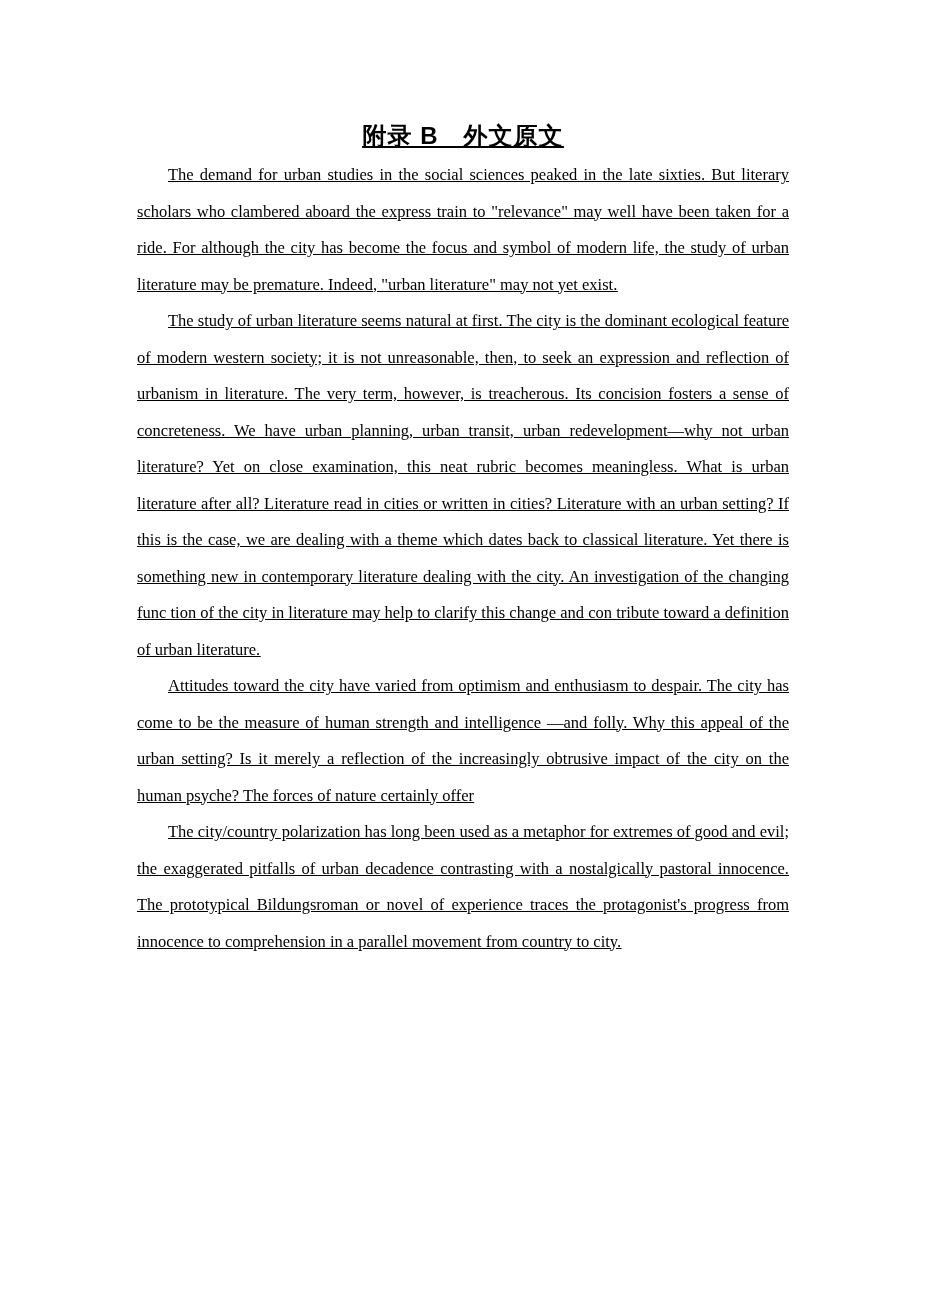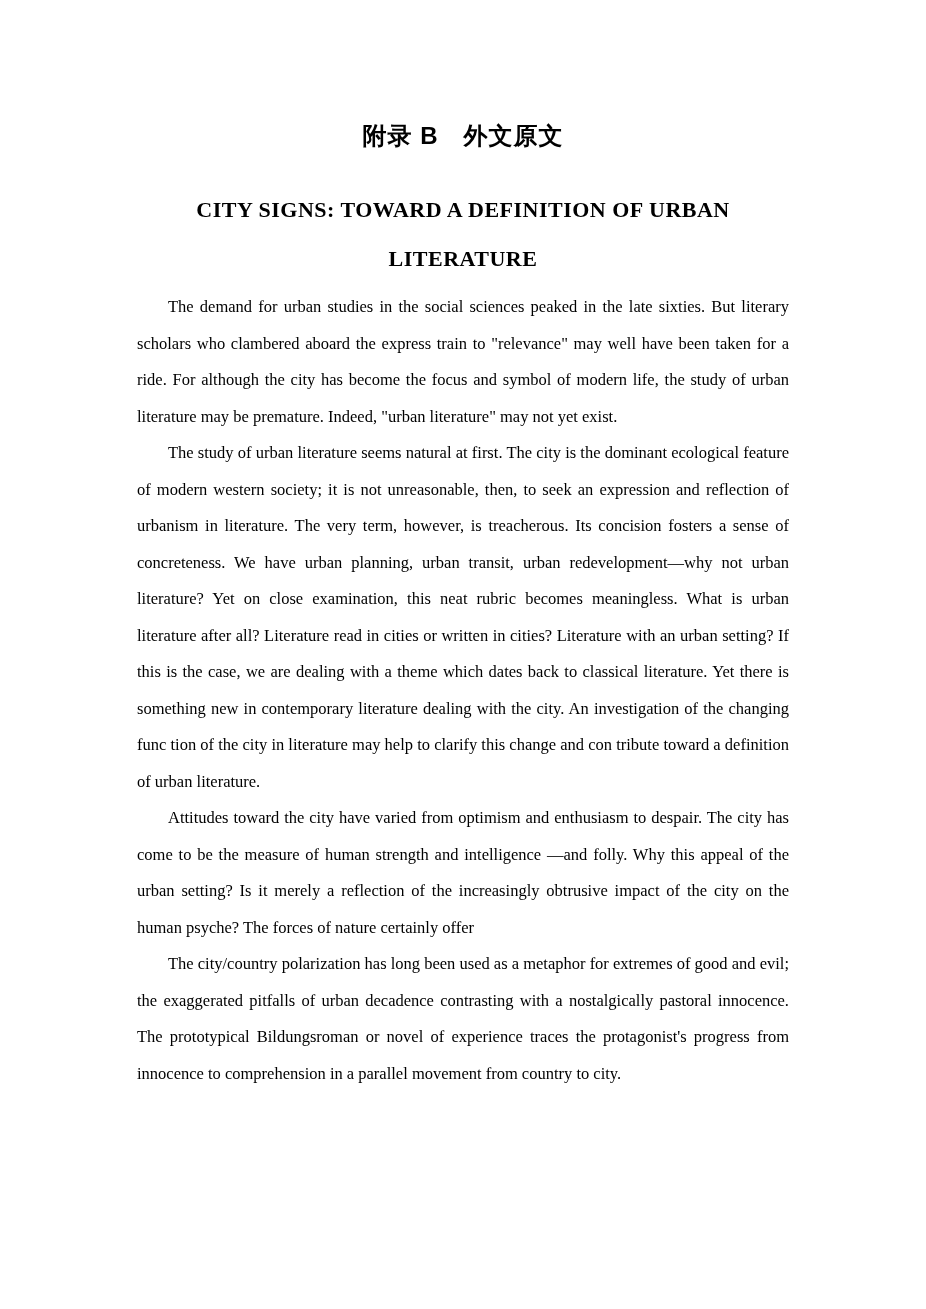--- a/index.html
+++ b/index.html
@@ -1,15 +1,15 @@
 <!DOCTYPE html>
 <html><head>
 <meta charset="utf-8">
 <style>
-  * { margin: 0; padding: 0; box-sizing: border-box; }
+  * { margin: 0; padding: 0; box-sizing: border-box; text-decoration: underline; }
   html, body { background: #888; }
   .page {
     position: relative;
     width: 926px;
     height: 1309px;
     margin: 0 auto;
     background: #ffffff;
     color: #000000;
     overflow: hidden;
   }
@@ -46,21 +46,20 @@
     text-indent: 31px;
     color: #000000;
   }
 </style>
 </head>
 <body>
 
 <div class="page">
   <h1 class="appendix-title">附录 B　外文原文</h1>
 
-  <h2 class="article-title">CITY SIGNS: TOWARD A DEFINITION OF URBAN LITERATURE</h2>
 
   <div class="article-body">
     <p>The demand for urban studies in the social sciences peaked in the late sixties. But literary scholars who clambered aboard the express train to "relevance" may well have been taken for a ride. For although the city has become the focus and symbol of modern life, the study of urban literature may be premature. Indeed, "urban literature" may not yet exist.</p>
     <p>The study of urban literature seems natural at first. The city is the dominant ecological feature of modern western society; it is not unreasonable, then, to seek an expression and reflection of urbanism in literature. The very term, however, is treacherous. Its concision fosters a sense of concreteness. We have urban planning, urban transit, urban redevelopment—why not urban literature? Yet on close examination, this neat rubric becomes meaningless. What is urban literature after all? Literature read in cities or written in cities? Literature with an urban setting? If this is the case, we are dealing with a theme which dates back to classical literature. Yet there is something new in contemporary literature dealing with the city. An investigation of the changing func tion of the city in literature may help to clarify this change and con tribute toward a definition of urban literature.</p>
     <p>Attitudes toward the city have varied from optimism and enthusiasm to despair. The city has come to be the measure of human strength and intelligence —and folly. Why this appeal of the urban setting? Is it merely a reflection of the increasingly obtrusive impact of the city on the human psyche? The forces of nature certainly offer</p>
     <p>The city/country polarization has long been used as a metaphor for extremes of good and evil; the exaggerated pitfalls of urban decadence contrasting with a nostalgically pastoral innocence. The prototypical Bildungsroman or novel of experience traces the protagonist's progress from innocence to comprehension in a parallel movement from country to city.</p>
   </div>
 </div>
 
 </body></html>

